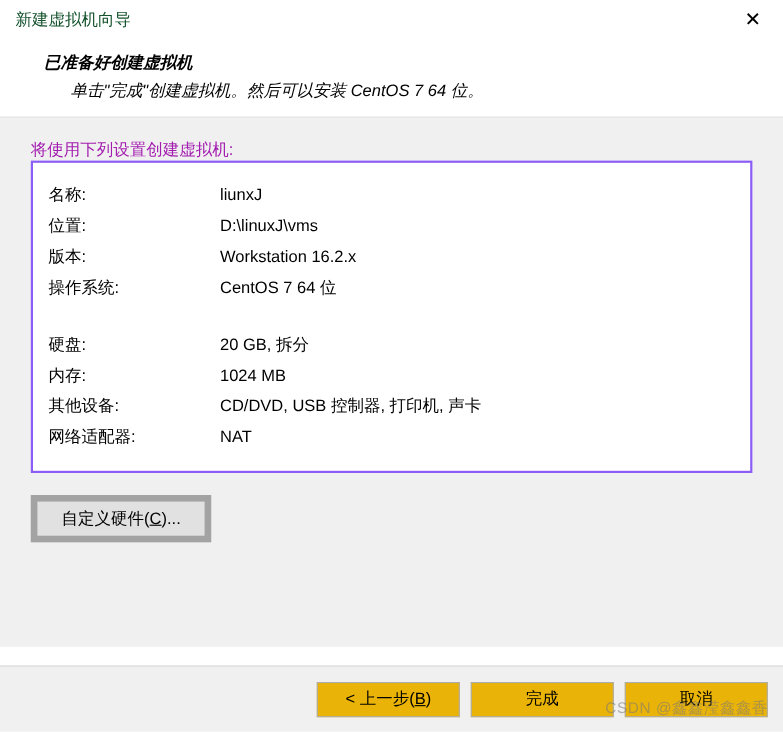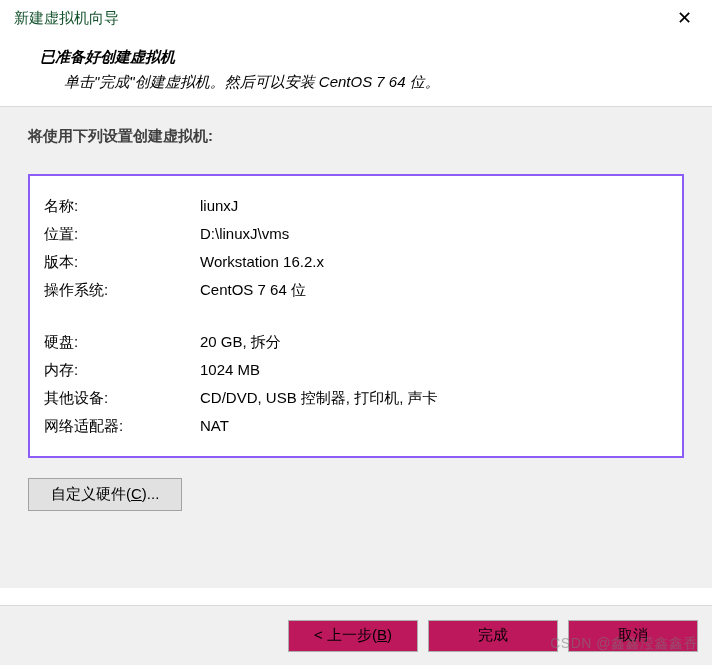--- a/index.html
+++ b/index.html
@@ -54,23 +54,22 @@
       border-top: 1px solid #d9d9d9;
       margin: 0;
     }
     .content-section {
       background: #f0f0f0;
       padding: 20px 28px;
       height: calc(100% - 36px - 88px - 60px);
     }
     .prompt-text {
       font-size: 15px;
-      color: #404040;
-      margin-bottom: 28px;
-      font-weight: bold;
+      color: #a21caf;
+      margin-bottom: 0;
     }
     .settings-box {
       background: #ffffff;
       border: 2px solid #8b5cf6;
       padding: 16px 14px 16px 14px;
     }
     .settings-row {
       display: flex;
       line-height: 28px;
       font-size: 15px;
@@ -84,21 +83,21 @@
       flex: 1;
     }
     .settings-gap {
       height: 24px;
     }
     .customize-btn {
       margin-top: 20px;
       padding: 6px 22px;
       font-size: 15px;
       background: #e1e1e1;
-      border: 1px solid #a3a3a3;
+      border: 6px solid #a3a3a3;
       cursor: pointer;
       font-family: inherit;
     }
     .footer-bar {
       position: absolute;
       bottom: 0;
       left: 0;
       right: 0;
       height: 60px;
       background: #f0f0f0;
@@ -106,21 +105,21 @@
       display: flex;
       justify-content: flex-end;
       align-items: center;
       padding-right: 14px;
       gap: 10px;
     }
     .footer-btn {
       width: 130px;
       height: 32px;
       font-size: 15px;
-      background: #be185d;
+      background: #eab308;
       border: 1px solid #adadad;
       cursor: pointer;
       font-family: inherit;
     }
     .underline {
       text-decoration: underline;
     }
     .watermark {
       position: absolute;
       bottom: 12px;

